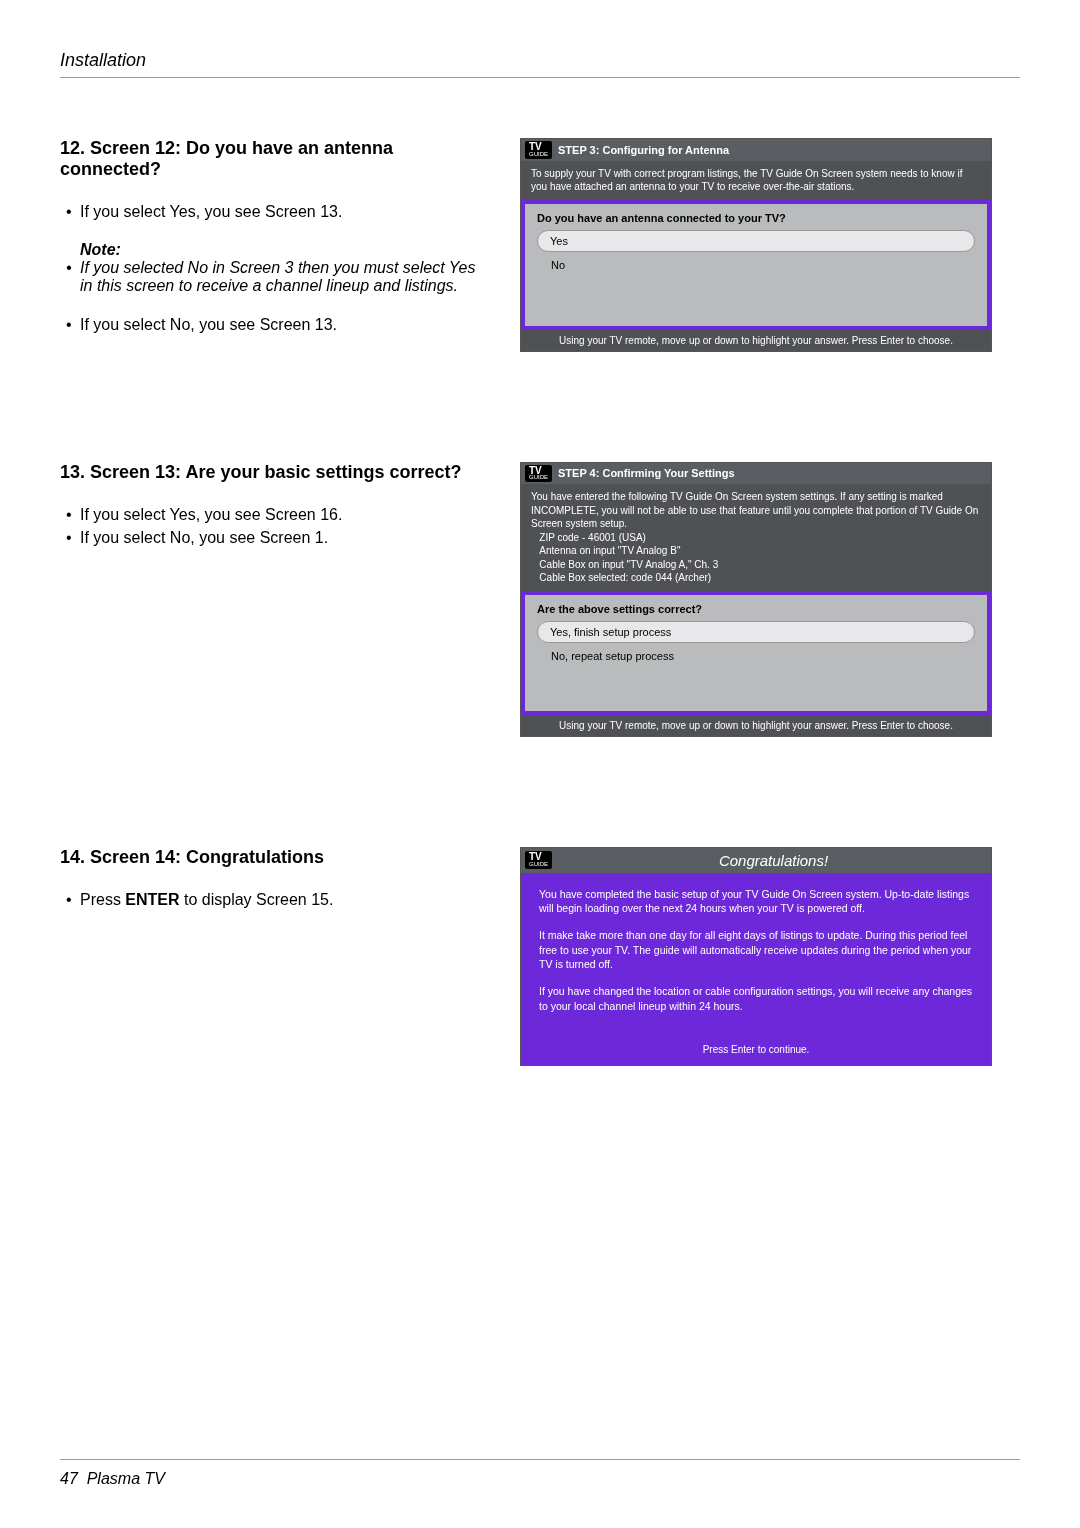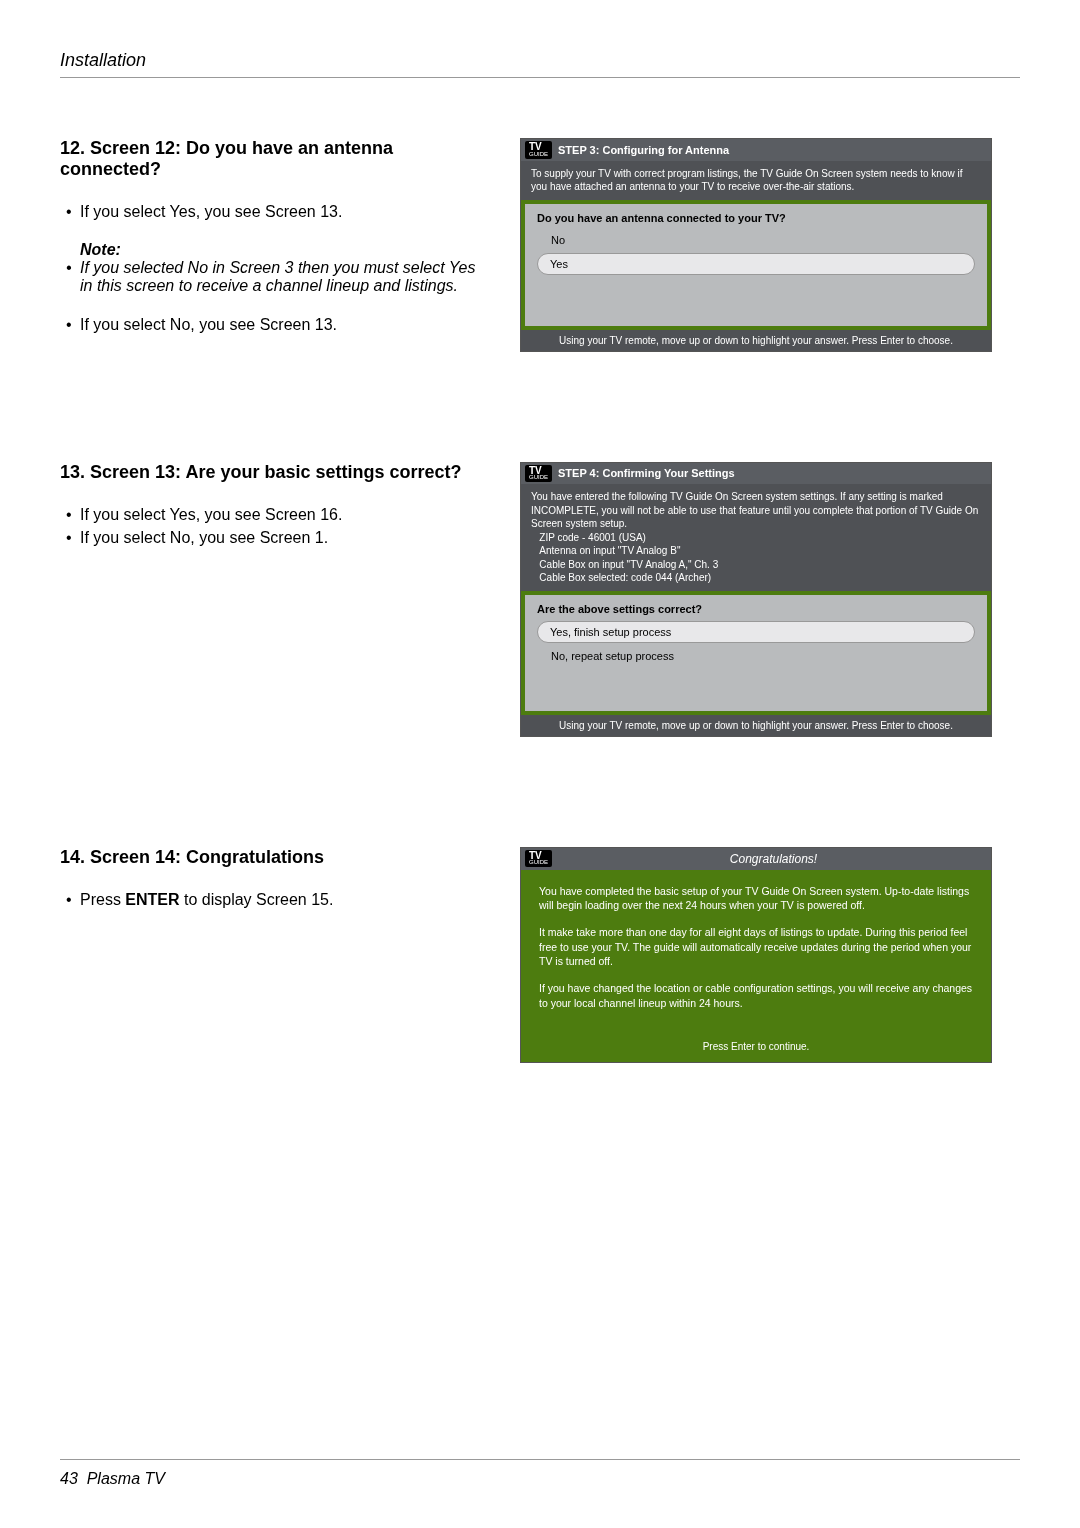--- a/index.html
+++ b/index.html
@@ -23,21 +23,21 @@
   .secttl{font-weight:bold;font-size:18px;margin-bottom:20px;}
   .bullet{font-size:16px;line-height:1.45;margin-left:20px;position:relative;}
   .bullet:before{content:"•";position:absolute;left:-14px;}
   .noteblk{margin:18px 0 18px 20px;font-size:16px;}
   .notelbl{font-weight:bold;font-style:italic;}
   .noteitem{font-style:italic;position:relative;padding-left:0;}
   .noteitem:before{content:"•";position:absolute;left:-14px;}
 
   
   .tvbox{
-    width:470px;background:#4d7c0f;color:#fff;
+    width:470px;background:#6d28d9;color:#fff;
     font-family:"Trebuchet MS",Arial,sans-serif;
     font-size:10px;
     border:1px solid #555;
   }
   .tvhdr{
     display:flex;align-items:center;
     background:#5a5d62;padding:2px 4px;font-weight:bold;font-size:11px;
   }
   .tvlogo{
     background:#000;color:#fff;font-weight:bold;
@@ -51,21 +51,21 @@
   .opt{
     display:block;background:#e8e8ea;border:1px solid #999;border-radius:14px;
     padding:4px 12px;margin:3px 0;font-size:11px;box-sizing:border-box;width:100%;
   }
   .opt.plain{background:transparent;border:none;padding-left:14px;}
   .tvfoot{background:#4f5155;padding:4px 6px;text-align:center;font-size:10px;line-height:1.3;}
 
   
   .congrtitle{
     text-align:center;background:#5a5d62;font-weight:normal;
-    padding:4px 0;font-style:italic;font-size:12px;
+    padding:4px 0;font-style:italic;font-size:15px;
   }
   .congrbody{padding:14px 18px;font-size:10.5px;line-height:1.4;}
   .congrbody p{margin:0 0 12px 0;}
   .congrfoot{text-align:center;font-size:10px;padding:4px 0 10px;}
 
   .ftr{
     position:absolute;left:60px;right:60px;bottom:40px;
     border-top:1px solid #999;padding-top:10px;
     font-style:italic;font-size:16px;
   }
@@ -92,22 +92,22 @@
         <div class="tvhdr">
           <span class="tvlogo">
             <span>TV</span>
               <small>GUIDE</small>
           </span>
           <span>STEP 3: Configuring for Antenna</span>
         </div>
         <div class="tvinfo">To supply your TV with correct program listings, the TV Guide On Screen system needs to know if you have attached an antenna to your TV to receive over-the-air stations.</div>
         <div class="tvpanel">
           <div class="q">Do you have an antenna connected to your TV?</div>
+          <span class="opt">Yes</span>
           <span class="opt plain">No</span>
-          <span class="opt">Yes</span>
           <div style="height:40px;"></div>
         </div>
         <div class="tvfoot">Using your TV remote, move up or down to highlight your answer.  Press Enter to choose.</div>
       </div>
     </div>
   </div>
 
   <div class="section">
     <div class="left">
       <div class="secttl">13. Screen 13: Are your basic settings correct?</div>
@@ -161,16 +161,16 @@
           <p>You have completed the basic setup of your TV Guide On Screen system.  Up-to-date listings will begin loading over the next 24 hours when your TV is powered off.</p>
           <p>It make take more than one day for all eight days of listings to update.  During this period feel free to use your TV.  The guide will automatically receive updates during the period when your TV is turned off.</p>
           <p>If you have changed the location or cable configuration settings, you will receive any changes to your local channel lineup within 24 hours.</p>
         </div>
         <div class="congrfoot">Press Enter to continue.</div>
       </div>
     </div>
   </div>
 
   <div class="ftr">
-    <span>43</span>&nbsp;&nbsp;<span>Plasma TV</span>
+    <span>47</span>&nbsp;&nbsp;<span>Plasma TV</span>
   </div>
 
 </div>
 
 </body></html>

